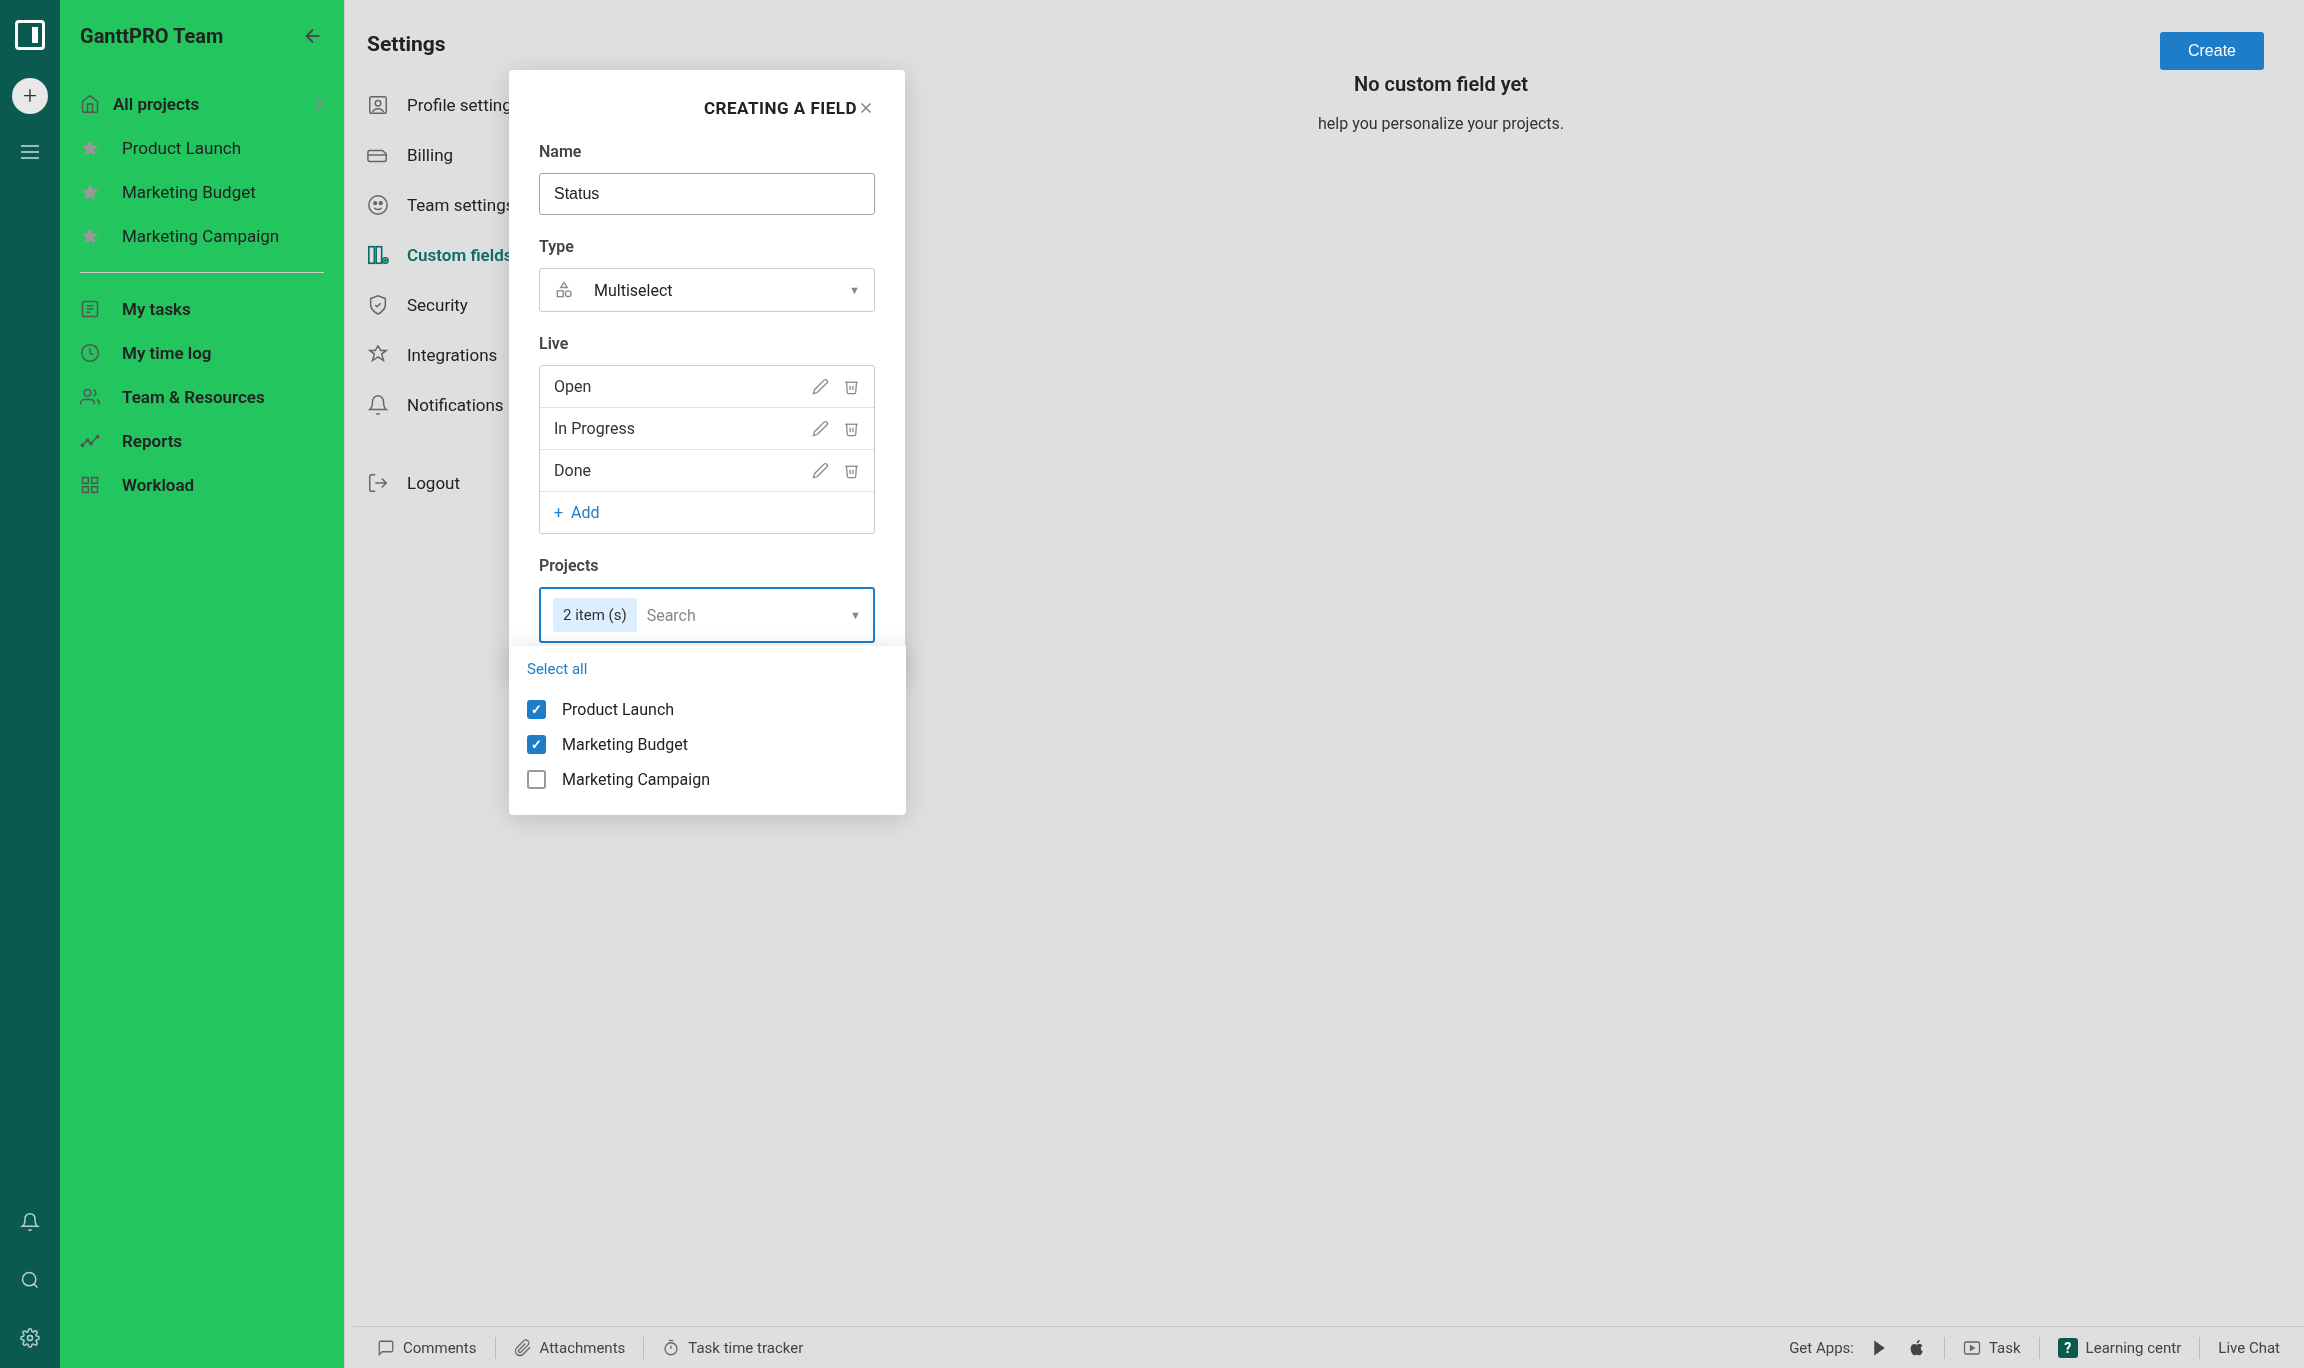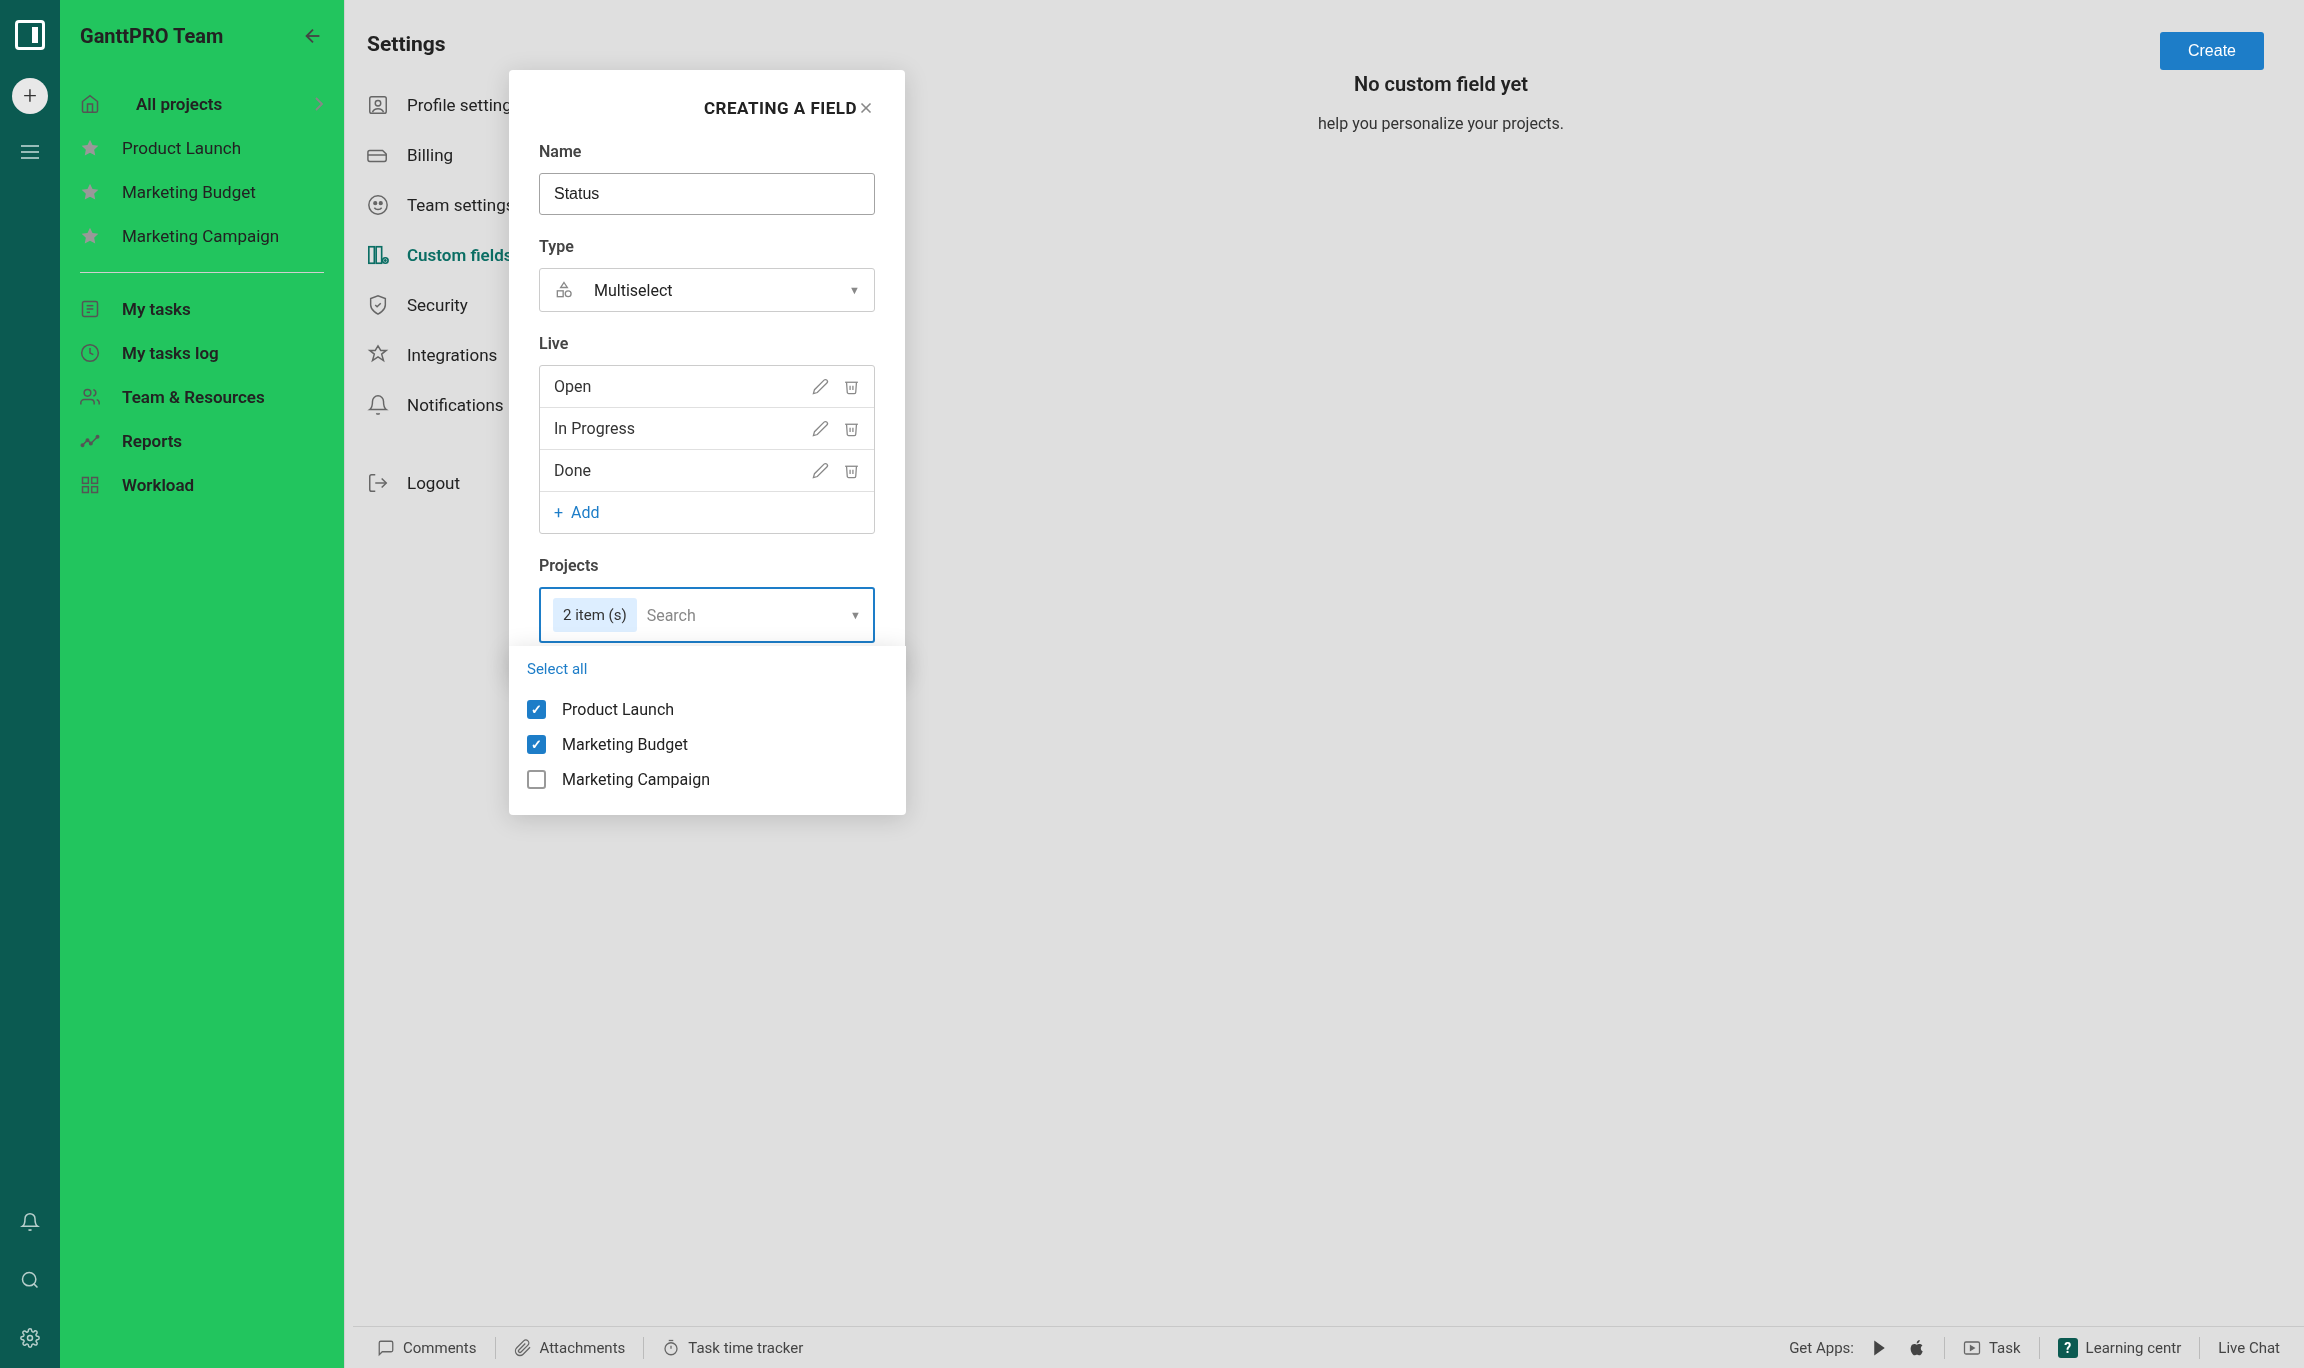--- a/index.html
+++ b/index.html
@@ -15,21 +15,21 @@
 .rail .bottom { position: absolute; bottom: 20px; display: flex; flex-direction: column; gap: 38px; align-items: center; }
 .rail .bottom svg { color: #b8cfcc; }
 
 
 .sidebar { width: 285px; background: #22c55e; padding: 24px 20px 0 20px; border-right: 1px solid #d0d0d0; }
 .sidebar-header { display: flex; align-items: center; justify-content: space-between; margin-bottom: 34px; }
 .team-name { font-size: 20px; font-weight: 700; color: #222; }
 .back-arrow { color: #444; }
 .sb-item { display: flex; align-items: center; gap: 22px; padding: 12px 0; color: #222; font-size: 17px; cursor: pointer; }
 .sb-item.primary { font-weight: 600; justify-content: space-between; }
-.sb-item.primary .left { display: flex; align-items: center; gap: 36px; }
+.sb-item.primary .left { display: flex; align-items: center; gap: 13px; }
 .sb-item .icn { width: 20px; height: 20px; color: #555; flex-shrink: 0; }
 .sb-item .star { color: #999; }
 .sb-item .chev { color: #888; }
 .sidebar hr { border: none; border-top: 1px solid #cfcfcf; margin: 14px 0; }
 .sb-item.bold { font-weight: 600; }
 
 
 .main { flex: 1; background: #dfdfdf; position: relative; display: flex; }
 .settings-panel { width: 233px; padding: 32px 0 0 22px; }
 .settings-title { font-size: 21px; font-weight: 700; color: #222; margin-bottom: 24px; }
@@ -165,21 +165,21 @@
           <line x1="8" y1="12" x2="16" y2="12"></line>
           <line x1="8" y1="16" x2="12" y2="16"></line>
         </svg>
       <span>My tasks</span>
     </div>
     <div class="sb-item bold">
       <svg class="icn" viewBox="0 0 24 24" fill="none" stroke="currentColor" stroke-width="1.8">
           <circle cx="12" cy="12" r="10"></circle>
           <polyline points="12 6 12 12 16 14"></polyline>
         </svg>
-      <span>My tasks log</span>
+      <span>My time log</span>
     </div>
     <div class="sb-item bold">
       <svg class="icn" viewBox="0 0 24 24" fill="none" stroke="currentColor" stroke-width="1.8">
           <path d="M17 21v-2a4 4 0 00-4-4H5a4 4 0 00-4 4v2"></path>
           <circle cx="9" cy="7" r="4"></circle>
           <path d="M23 21v-2a4 4 0 00-3-3.87"></path>
           <path d="M16 3.13a4 4 0 010 7.75"></path>
         </svg>
       <span>Team &amp; Resources</span>
     </div>

